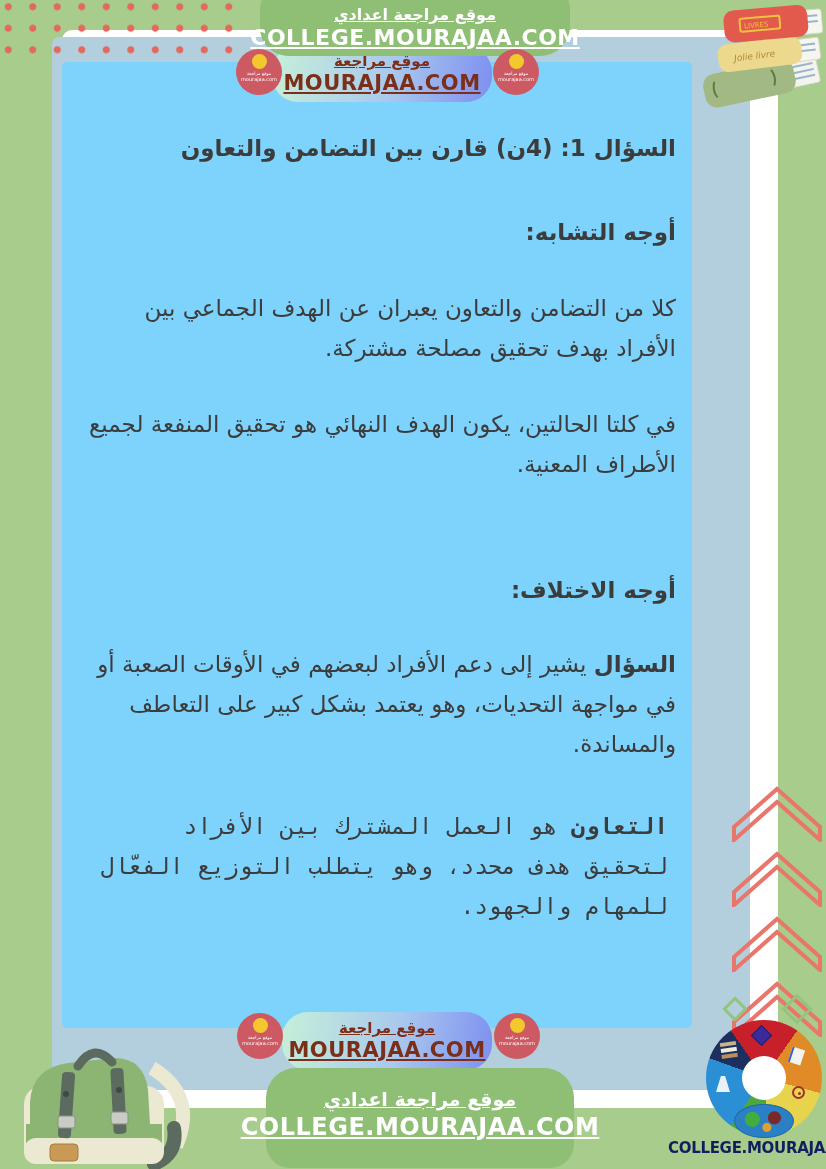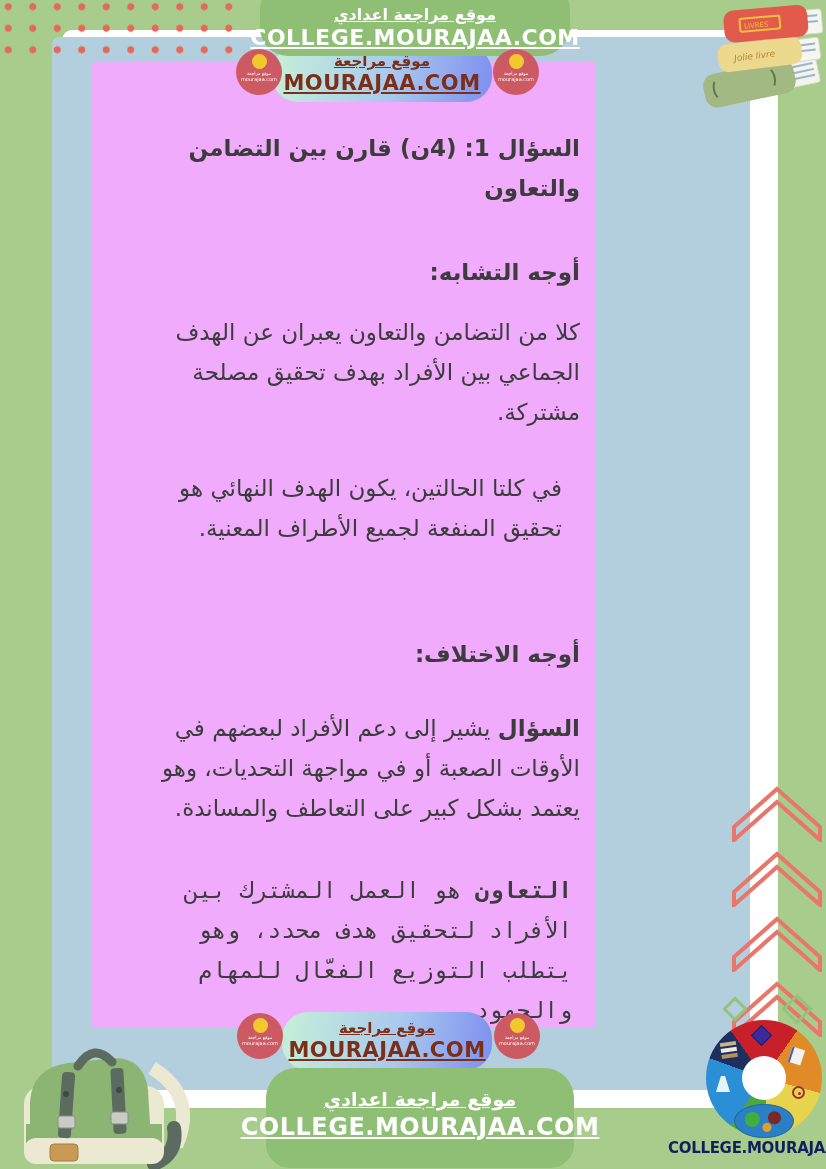--- a/index.html
+++ b/index.html
@@ -8,43 +8,43 @@
     position: relative;
     background: #a7cc8c;
     overflow: hidden;
     font-family: "DejaVu Sans", sans-serif;
   }
   .abs { position:absolute; }
 
   
   .white-backing { left:62px; top:30px; width:716px; height:1078px; background:#ffffff; border-radius:10px; z-index:1; }
   .blue-card { left:52px; top:37px; width:698px; height:1053px; background:#b3cedd; border-radius:7px; z-index:2; }
-  .white-card { left:91px; top:62px; width:505px; height:966px; background:#f0abfc; border-radius:5px; z-index:3; }
+  .white-card { left:62px; top:62px; width:630px; height:966px; background:#7dd3fc; border-radius:5px; z-index:3; }
 
   
   .dots {
     left:-4px; top:-4px; width:244px; height:66px; z-index:4;
     background-image: radial-gradient(circle, #e3695c 3.2px, rgba(0,0,0,0) 3.9px);
     background-size: 24.5px 21.5px;
   }
 
   
   .content {
     direction: rtl;
     padding: 66px 16px 0 24px;
     color: #3c3c3c;
     font-size: 23px;
     line-height: 40px;
     text-align: right;
   }
   .q  { margin: 0 0 44px; font-weight:700; }
-  .s1 { margin: 0 0 20px; font-weight:700; }
+  .s1 { margin: 0 0 36px; font-weight:700; }
   .p1 { margin: 0 0 36px; }
   .p2 { margin: 0 0 34px; }
-  .p3 { margin: 0 18px 86px; }
+  .p3 { margin: 0 0 86px; }
   .s2 { margin: 16px 0 34px; font-weight:700; }
   .p4 { margin: 0 0 44px; }
   .p5 { margin: 8px; font-family: Liberation Mono, monospace; }
 
   
   .pill-green-top {
     left:260px; top:-16px; width:310px; height:72px; background:#8fbe75;
     border-radius: 26px 26px 30px 28px; z-index:6;
     display:flex; flex-direction:column; align-items:center; justify-content:flex-end;
     padding-bottom:5px;

